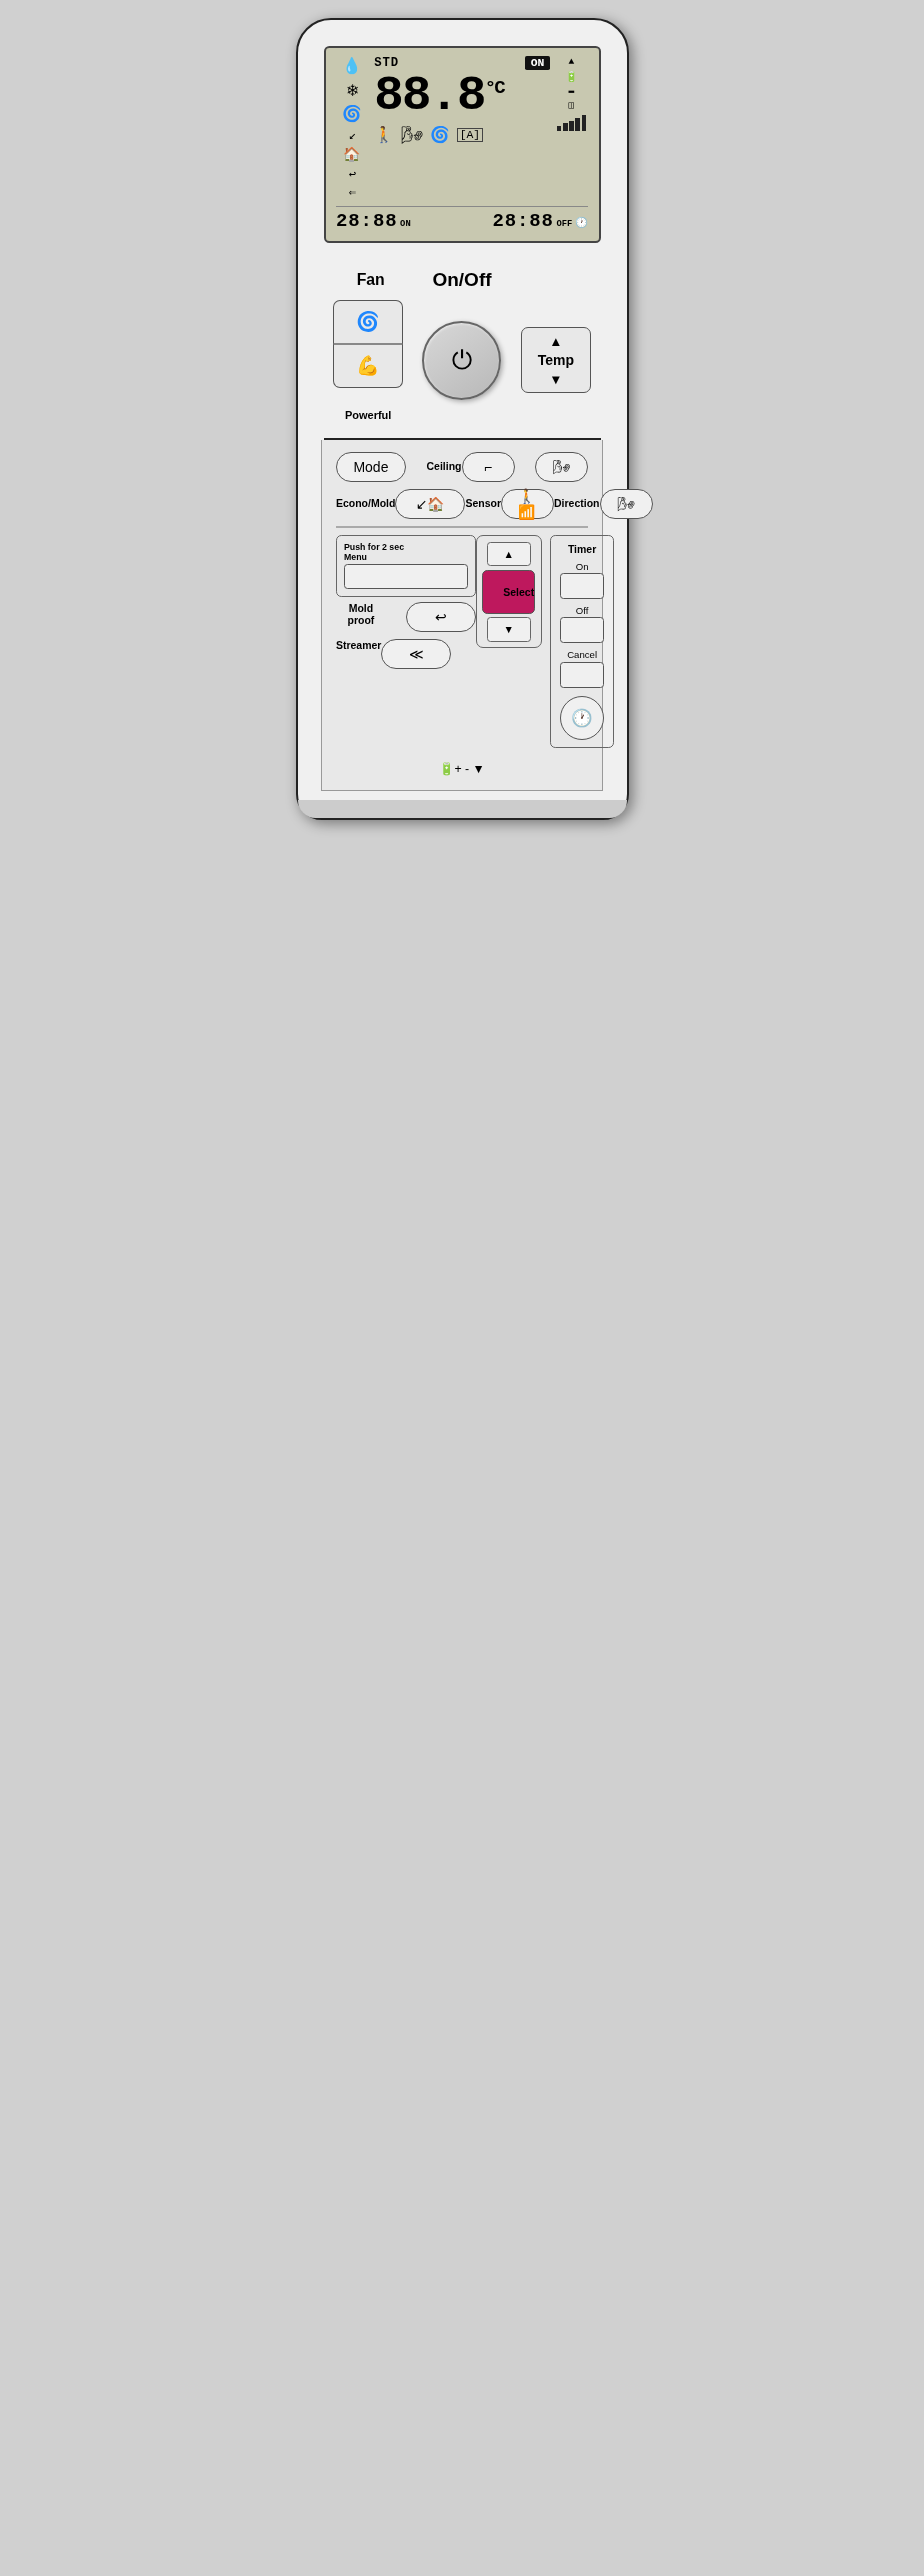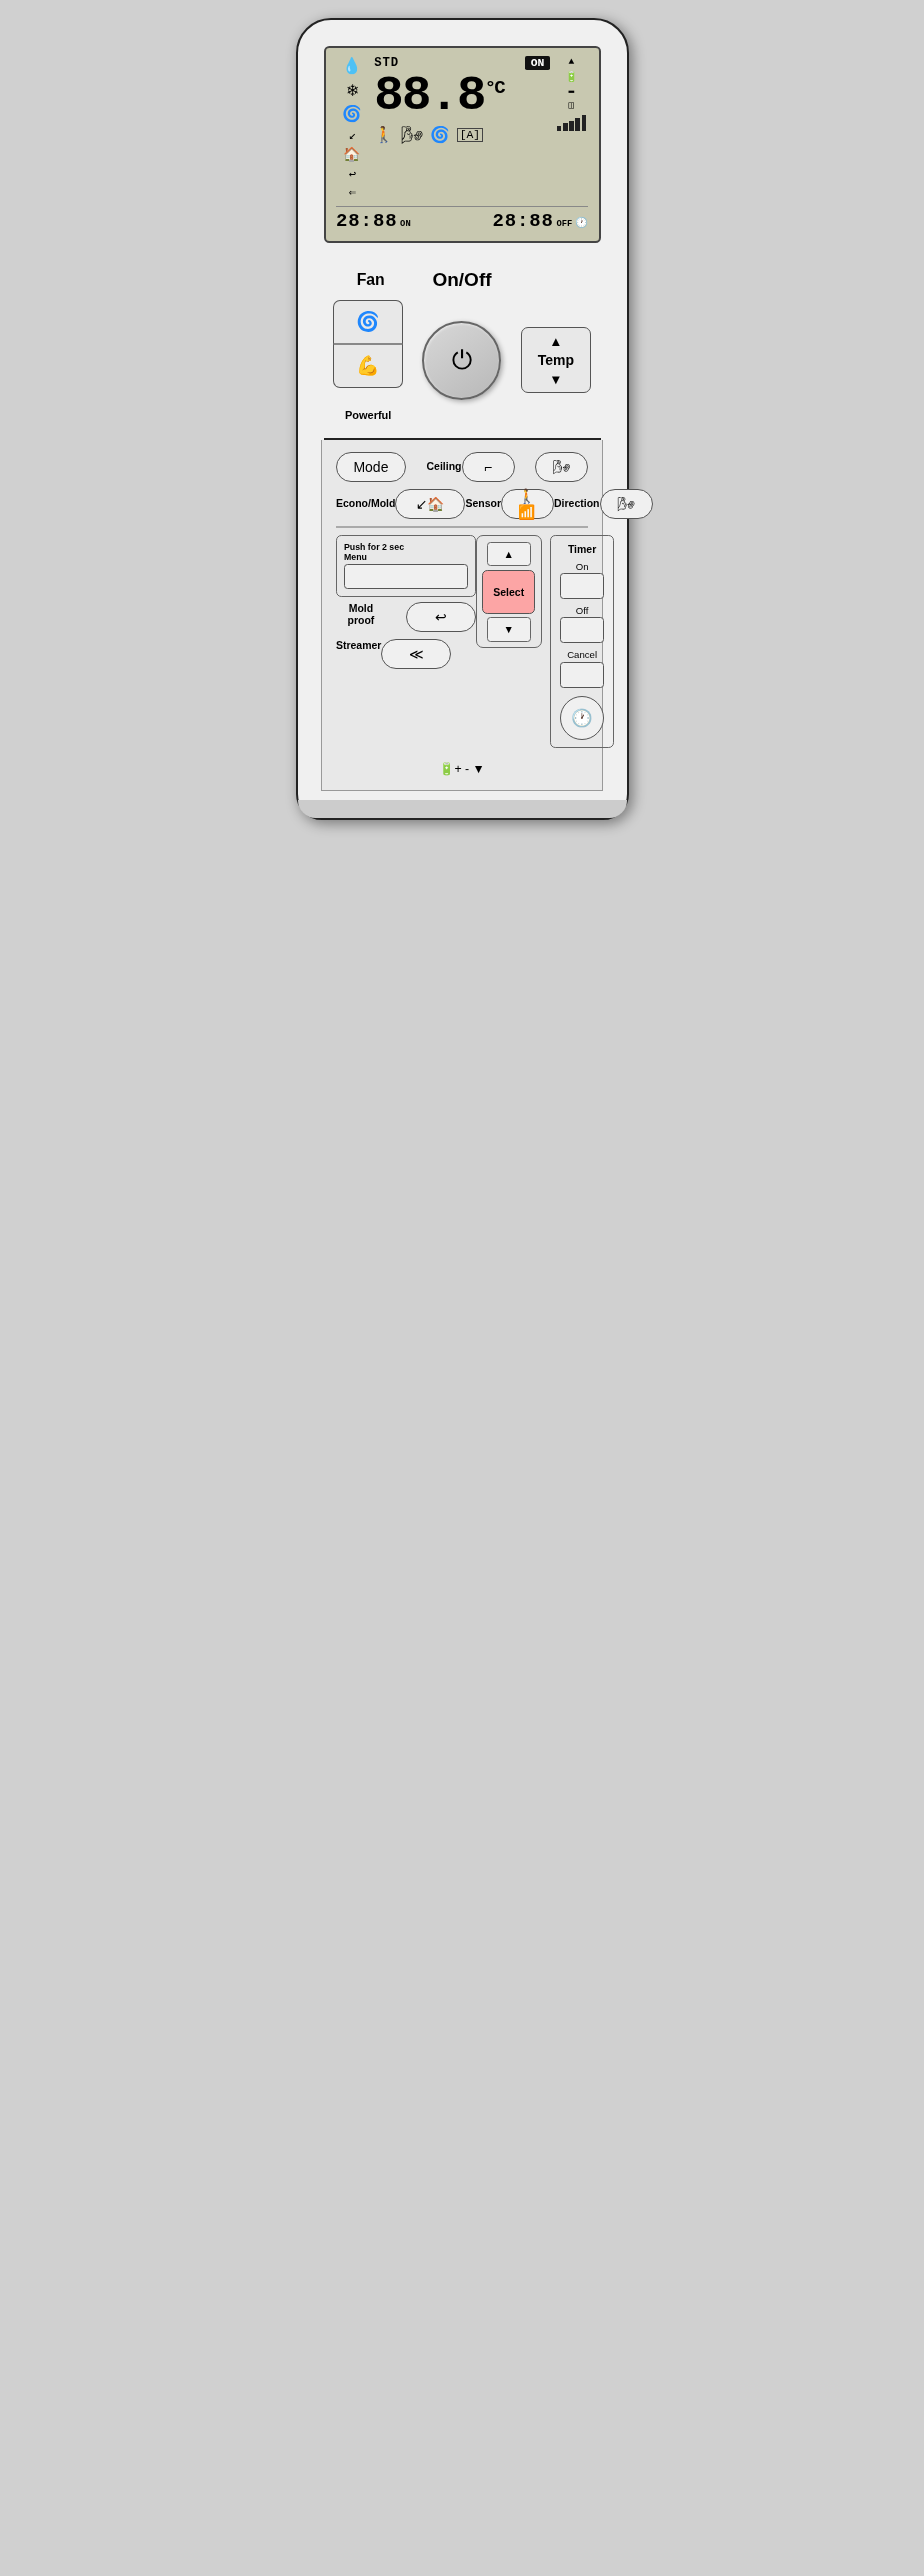--- a/index.html
+++ b/index.html
@@ -353,31 +353,31 @@
       border-radius: 3.5px;
       width: 44px;
       height: 24.5px;
       cursor: pointer;
       display: flex;
       align-items: center;
       justify-content: center;
       font-size: 10.5px;
     }
     .select-center-btn {
-      background: #fca5a5;
+      background: #be185d;
       border: 1.8px solid #555;
       border-radius: 5.3px;
       width: 53px;
       height: 44px;
       cursor: pointer;
       font-size: 10.5px;
       font-weight: bold;
       display: flex;
       align-items: center;
-      justify-content: center;
+      justify-content: flex-end;
       margin: 3.5px 0;
     }
 
     .bottom-timer-row {
       display: flex;
       align-items: flex-start;
       margin-top: 7px;
     }
 
     .clock-btn {

